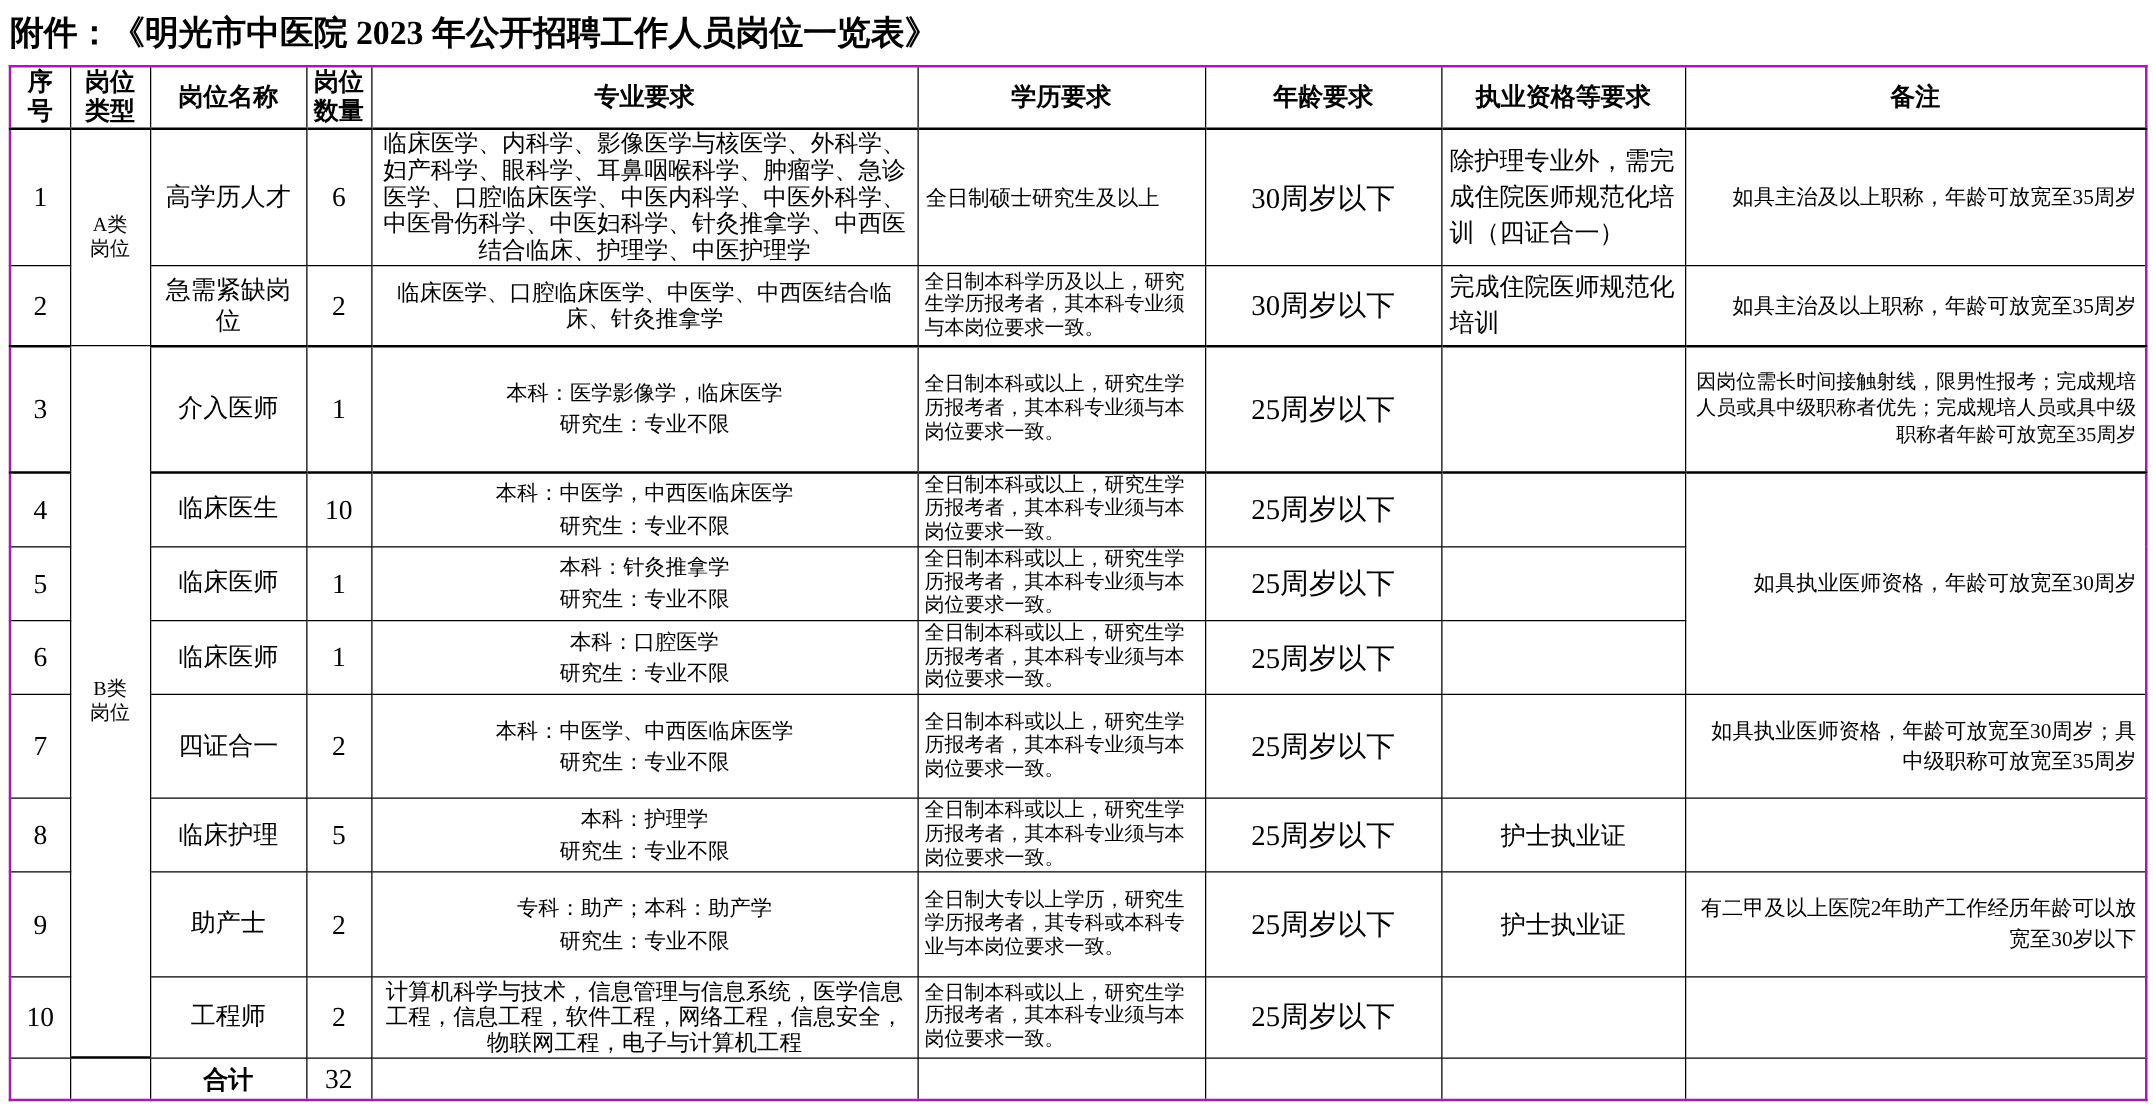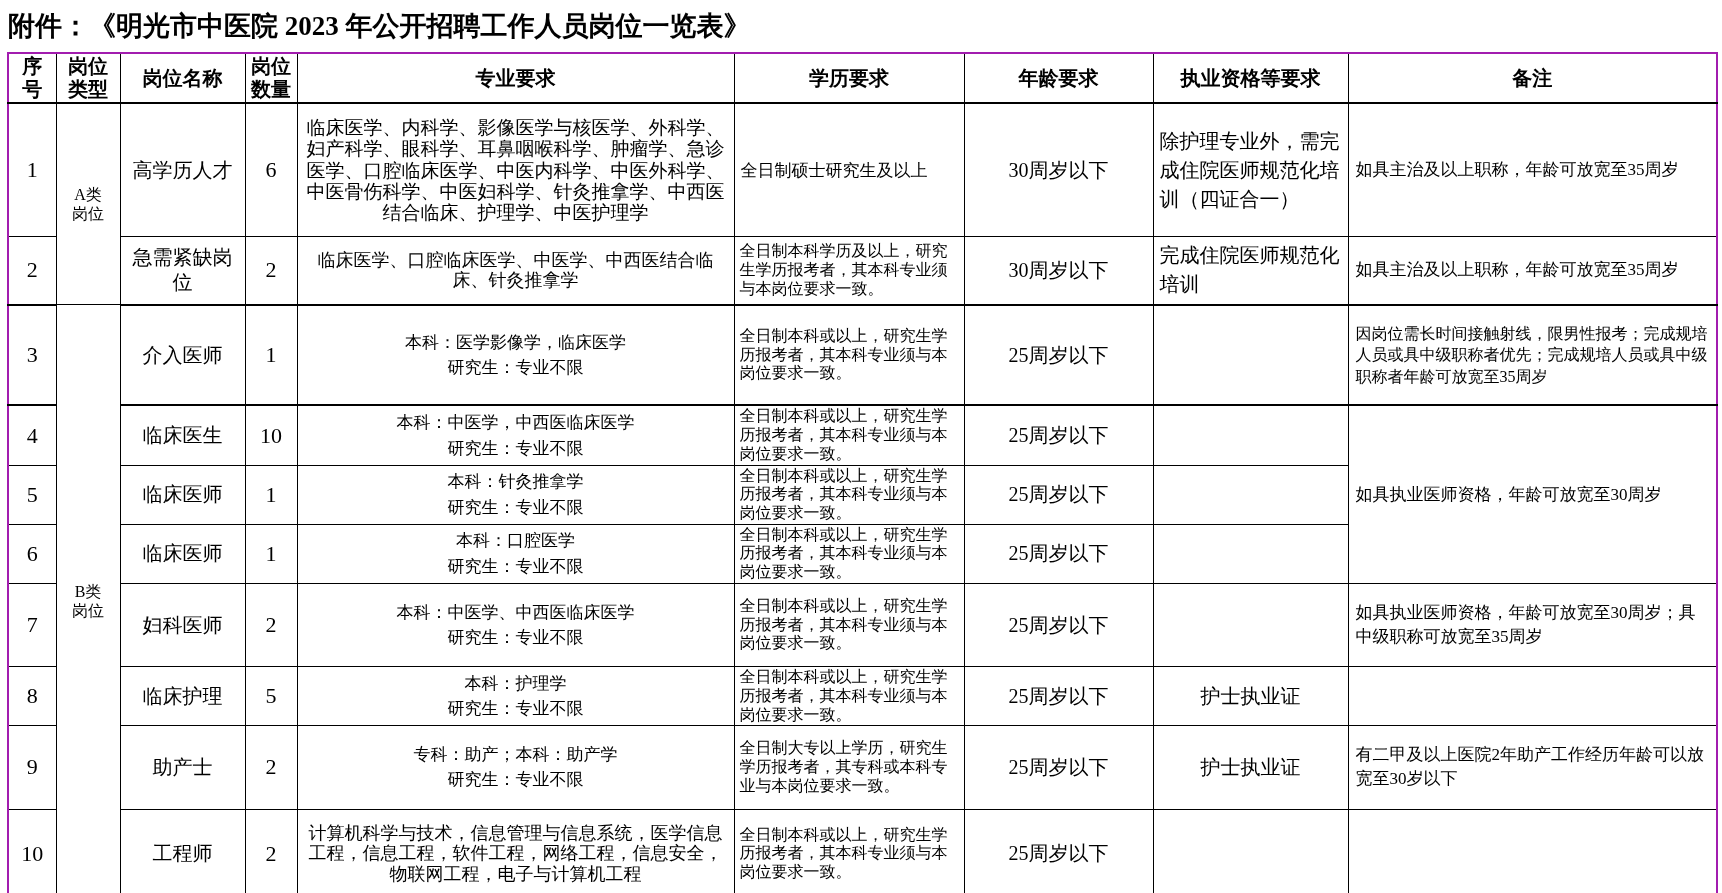--- a/index.html
+++ b/index.html
@@ -31,28 +31,28 @@
     font-weight:normal;
   }
   tr.hdr th{
     font-size:20px;font-weight:bold;
     border-bottom:2px solid #000;
     line-height:1.15;
   }
   td.num{font-size:22px;}
   td.gtype{font-size:16px;white-space:pre-line;line-height:1.2;}
   td.pname{font-size:20px;padding:0 5px;line-height:1.25;}
-  td.major-dense{font-size:19px;line-height:1.12;text-align:center;padding:13px 4px;}
+  td.major-dense{font-size:19px;line-height:1.12;text-align:center;padding:1px 4px;}
   td.major{font-size:17px;line-height:1.5;white-space:pre-line;text-align:center;}
   td.edu{font-size:16px;line-height:1.17;text-align:left;padding:1px 5px;}
   td.edu-lg{font-size:17px;text-align:left;padding:12px 6px;}
-  td.age{font-size:20px;}
+  td.age{font-size:23px;}
   td.qual{font-size:20px;text-align:left;padding:1px 6px;line-height:1.45;}
   td.qual-c{font-size:20px;}
-  td.remark{font-size:17px;text-align:left;padding:17px 7px;line-height:1.42;}
+  td.remark{font-size:17px;text-align:right;padding:17px 7px;line-height:1.42;}
   tr.groupA-end td{border-bottom:2px solid #000;}
   tr.r3 td{border-bottom:2px solid #000;}
   td.total-lbl{font-size:20px;font-weight:bold;}
   td.total-val{font-size:22px;}
   .footnote{font-size:23px;margin:9px 0 0 1px;}
   tr.trow td{height:30px;}
 </style>
 </head>
 <body>
 
@@ -153,21 +153,21 @@
       <td class="num">1</td>
       <td class="major">本科：口腔医学
 研究生：专业不限</td>
       <td class="edu">全日制本科或以上，研究生学历报考者，其本科专业须与本岗位要求一致。</td>
       <td class="age">25周岁以下</td>
       <td></td>
     </tr>
 
     <tr style="height:57px">
       <td class="num">7</td>
-      <td class="pname">妇科医师</td>
+      <td class="pname">四证合一</td>
       <td class="num">2</td>
       <td class="major">本科：中医学、中西医临床医学
 研究生：专业不限</td>
       <td class="edu">全日制本科或以上，研究生学历报考者，其本科专业须与本岗位要求一致。</td>
       <td class="age">25周岁以下</td>
       <td></td>
       <td class="remark">如具执业医师资格，年龄可放宽至30周岁；具中级职称可放宽至35周岁</td>
     </tr>
 
     <tr style="height:58px">

